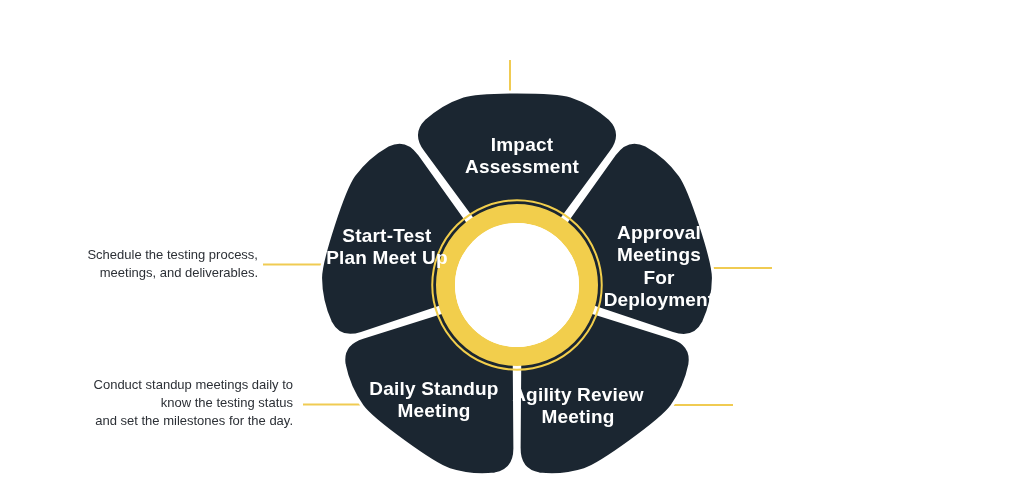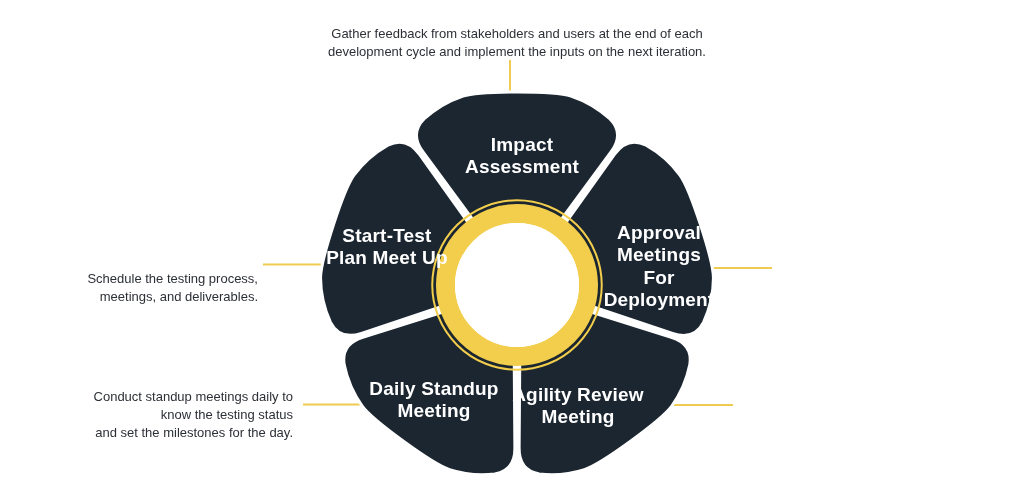--- a/index.html
+++ b/index.html
@@ -46,23 +46,23 @@
     font-weight:500;
     line-height:1.38;
     white-space:pre-line;
   }
   .pl-impact   {left:442px; top:134px; width:160px;}
   .pl-approval {left:583px; top:222px; width:152px;}
   .pl-start    {left:312px; top:225px; width:150px;}
   .pl-daily    {left:354px; top:378px; width:160px;}
   .pl-agility  {left:498px; top:384px; width:160px;text-align:center;}
   .an-top  {left:295px; top:25px;  width:444px; text-align:center;}
-  .an-left {left:78px;  top:246px; width:180px; text-align:right;margin-top:24px;}
+  .an-left {left:78px;  top:246px; width:180px; text-align:right;}
   .an-right{left:778px; top:249px; width:240px; text-align:left;}
-  .an-bl   {left:61px;  top:388px; width:232px; text-align:right;}
+  .an-bl   {left:61px;  top:376px; width:232px; text-align:right;}
   .an-br   {left:737px; top:382px; width:255px; text-align:left;}
 </style>
 </head>
 <body>
 
 <div class="canvas">
 
   <svg width="1024" height="495" viewBox="0 0 1024 495">
 
     <g>
@@ -94,21 +94,19 @@
 Meetings
 For
 Deployment</div>
   <div class="petal-label pl-start">Start-Test
 Plan Meet Up</div>
   <div class="petal-label pl-daily">Daily Standup
 Meeting</div>
   <div class="petal-label pl-agility">Agility Review
 Meeting</div>
 
-  <div class="annotation an-top">Gather feedback from stakeholders and users at the end of each
-development cycle and implement the inputs on the next iteration.</div>
   <div class="annotation an-left">Schedule the testing process,
 meetings, and deliverables.</div>
   <div class="annotation an-bl">Conduct standup meetings daily to
 know the testing status
 and set the milestones for the day.</div>
 
 </div>
 
 </body></html>

